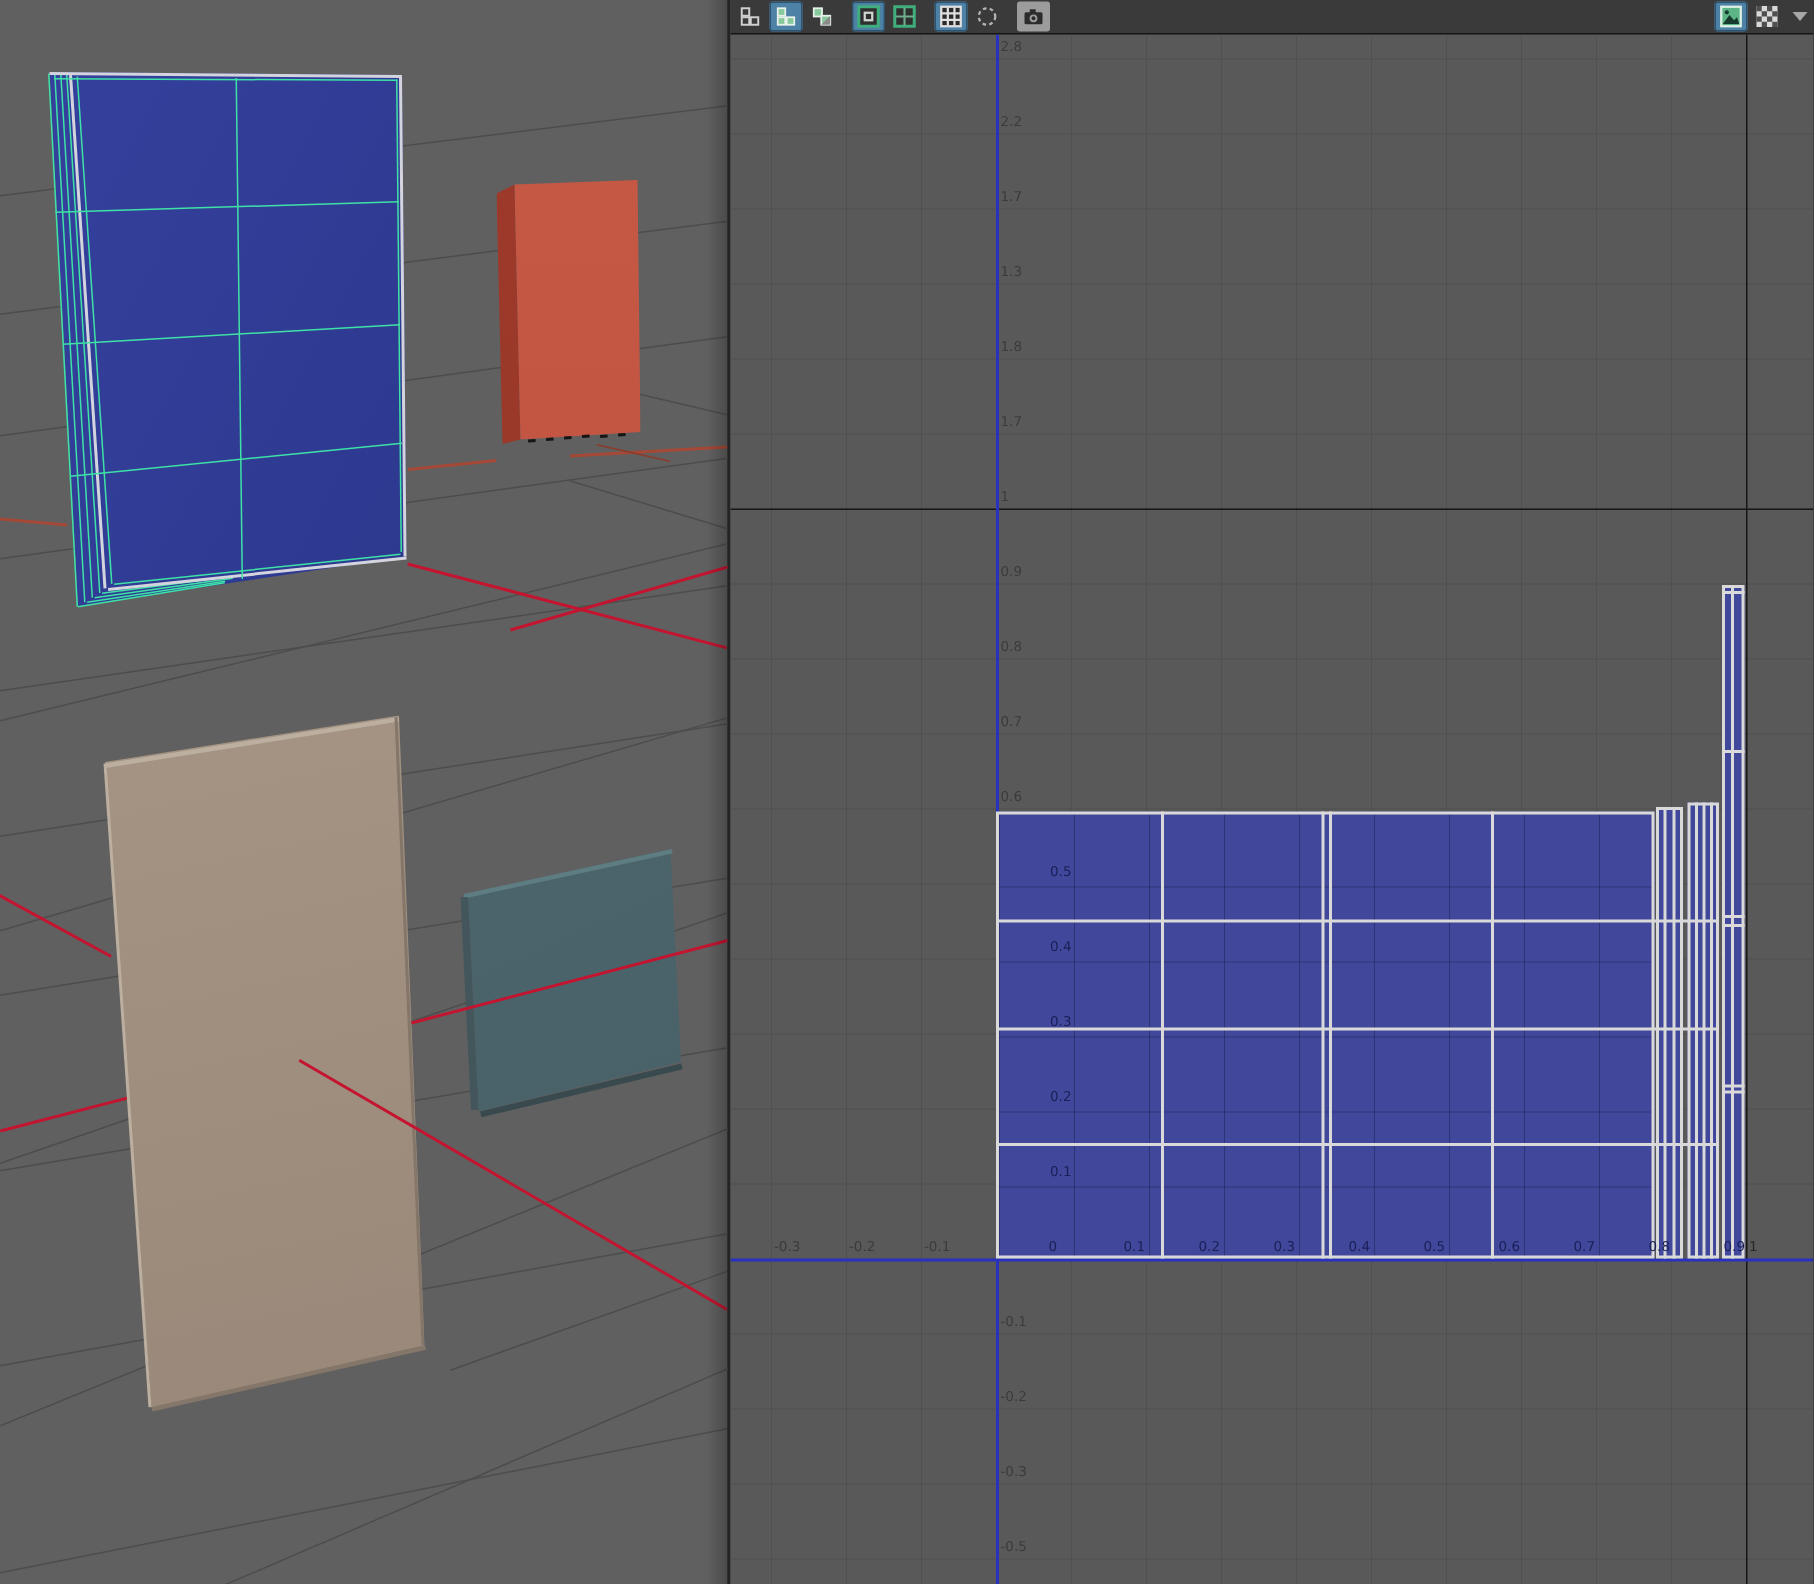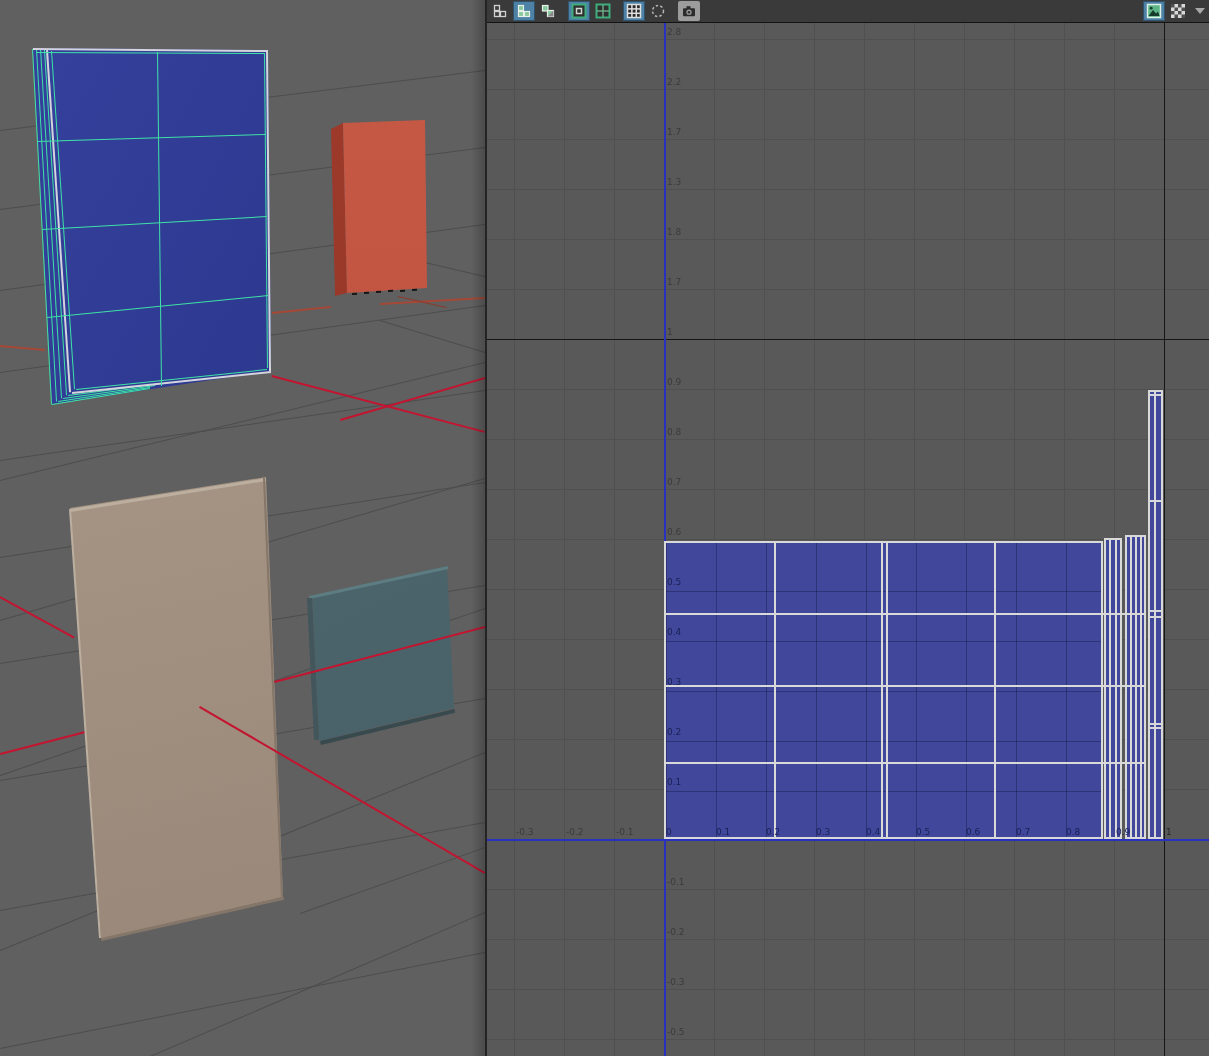--- a/index.html
+++ b/index.html
@@ -35,21 +35,21 @@
     background-image:linear-gradient(to right,var(--grid-minor) 1px,transparent 1px),
                      linear-gradient(to bottom,var(--grid-minor) 1px,transparent 1px);
     background-size:50px 50px;background-position:27px 16px;z-index:1;}
   .unit-line{position:absolute;background:var(--unit-line);z-index:2;}
   .axis-line{position:absolute;background:var(--axis-blue);z-index:3;}
   .uv-block{position:absolute;box-sizing:border-box;border:2px solid var(--mesh-wire);
     background-color:var(--mesh-fill);z-index:4;}
   .uv-wire{position:absolute;background:var(--mesh-wire);z-index:5;}
   .tick{position:absolute;font-size:9px;line-height:10px;z-index:6;letter-spacing:0;}
   .tick.gray{color:var(--label-gray);}
-  .tick.navy{color:var(--label-navy);}
+  .tick.navy{color:var(--label-navy);padding-left:33px;}
   .tick.dark{color:#262626;}
 </style>
 </head>
 <body>
 
 <div id="app">
 
   <div id="left-viewport">
 
     <div class="poly" style="z-index:3;clip-path:polygon(70px 508px,266px 477px,283px 897px,101px 939px);

